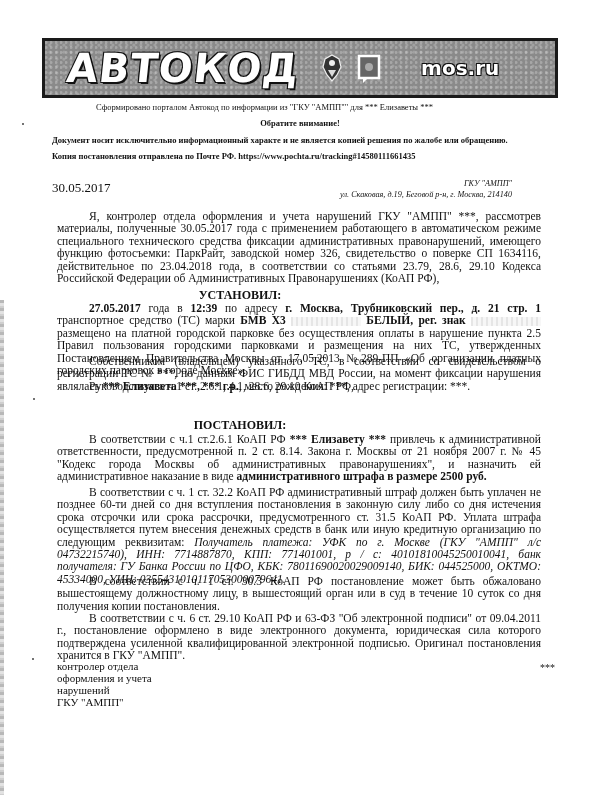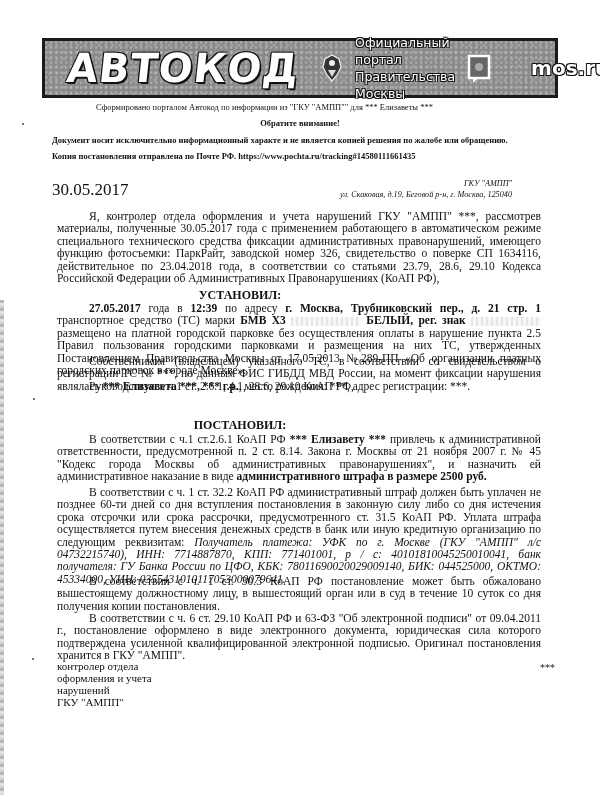--- a/index.html
+++ b/index.html
@@ -43,21 +43,21 @@
     .mos-box svg { width: 24px; height: 30px; }
     .mos-text {
       margin-left: 4px; color: #fff; font-family: "DejaVu Sans", sans-serif; font-weight: bold; font-size: 20px;
       text-shadow: 1px 1px 0 #111, -1px -1px 0 #111, 1px -1px 0 #111, -1px 1px 0 #111;
       padding-left: 36px;
     }
     .gen-line { position: absolute; top: 102px; left: 0; width: 529px; text-align: center; font-size: 8.5px; }
     .attention { position: absolute; top: 118px; left: 0; width: 600px; text-align: center; font-size: 8.5px; font-weight: bold; }
     .notice1 { position: absolute; top: 135px; left: 52px; font-size: 8.5px; font-weight: bold; }
     .notice2 { position: absolute; top: 151px; left: 52px; font-size: 8.5px; font-weight: bold; }
-    .date { position: absolute; top: 180px; left: 52px; font-size: 17px; }
+    .date { position: absolute; top: 180px; left: 52px; font-size: 13px; }
     .org { position: absolute; top: 178px; right: 88px; text-align: right; font-style: italic; font-size: 8.2px; line-height: 11px; }
     .body-text {
       position: absolute; left: 57px; width: 484px; font-size: 11.5px; line-height: 12.4px; text-align: justify;
     }
     .indent { text-indent: 32px; }
     .p1 { top: 210px; }
     .heading { position: absolute; left: 0; width: 480px; text-align: center; font-weight: bold; font-size: 12px; }
     .h1 { top: 288px; }
     .p2 { top: 302px; }
     .p3 { top: 355px; }
@@ -86,44 +86,40 @@
 <div class="banner">
   <div class="banner-inner">
     <span class="logo-text">АВТОКОД</span>
     <span class="emblem">
       <svg viewBox="0 0 26 30">
           <path d="M13 2 L20 6 L22 14 L18 22 L13 28 L8 22 L4 14 L6 6 Z" fill="#333" stroke="#eee" stroke-width="1.2"></path>
           <circle cx="13" cy="10" r="3" fill="#eee"></circle>
           <path d="M9 17 L17 17 L13 24 Z" fill="#ddd"></path>
         </svg>
     </span>
-    <span class="portal-text">
-      <span>Официальный портал</span><br>
-      <span>Правительства Москвы</span>
-    </span>
     <span class="mos-box">
       <svg viewBox="0 0 24 30">
           <rect x="2" y="2" width="20" height="22" fill="#666" stroke="#fff" stroke-width="2.5"></rect>
           <path d="M6 24 L6 29 L11 24" fill="#fff"></path>
           <circle cx="12" cy="13" r="4" fill="#aaa"></circle>
         </svg>
     </span>
     <span class="mos-text">mos.ru</span>
   </div>
 </div>
 
 <div class="gen-line">Сформировано порталом Автокод по информации из "ГКУ "АМПП"" для *** Елизаветы ***</div>
 <div class="attention">Обратите внимание!</div>
 <div class="notice1">Документ носит исключительно информационный характе и не является копией решения по жалобе или обращению.</div>
 <div class="notice2">Копия постановления отправлена по Почте РФ. https://www.pochta.ru/tracking#14580111661435</div>
 
 <div class="date">30.05.2017</div>
 <div class="org">
   <div>ГКУ "АМПП"</div>
-  <div>ул. Скаковая, д.19, Беговой р-н, г. Москва, 125040</div>
+  <div>ул. Скаковая, д.19, Беговой р-н, г. Москва, 214140</div>
 </div>
 
 <div class="body-text indent p1">Я, контролер отдела оформления и учета нарушений ГКУ "АМПП" ***, рассмотрев материалы, полученные 30.05.2017 года с применением работающего в автоматическом режиме специального технического средства фиксации административных правонарушений, имеющего функцию фотосъемки: ПаркРайт, заводской номер 326, свидетельство о поверке СП 1634116, действительное по 23.04.2018 года, в соответствии со статьями 23.79, 28.6, 29.10 Кодекса Российской Федерации об Административных Правонарушениях (КоАП РФ),</div>
 
 <div class="heading h1">УСТАНОВИЛ:</div>
 
 <div class="body-text indent p2"><b>27.05.2017</b><span> года в </span><b>12:39</b><span> по адресу </span><b>г. Москва, Трубниковский пер., д. 21 стр. 1</b><span> транспортное средство (ТС) марки </span><b>БМВ X3</b> <span class="redacted" style="width:70px"></span> <b>БЕЛЫЙ, рег. знак</b> <span class="redacted" style="width:70px"></span><span> размещено на платной городской парковке без осуществления оплаты в нарушение пункта 2.5 Правил пользования городскими парковками и размещения на них ТС, утвержденных Постановлением Правительства Москвы от 17.05.2013 №289-ПП «Об организации платных городских парковок в городе Москве».</span></div>
 
 <div class="body-text indent p3"><span>Собственником (владельцем) указанного ТС, в соответствии со свидетельством о регистрации ТС № ***, по данным ФИС ГИБДД МВД России, на момент фиксации нарушения являлась </span><b>*** Елизавета ***, *** г.р.</b><span>, место рождения: ***, адрес регистрации: ***.</span></div>
 

